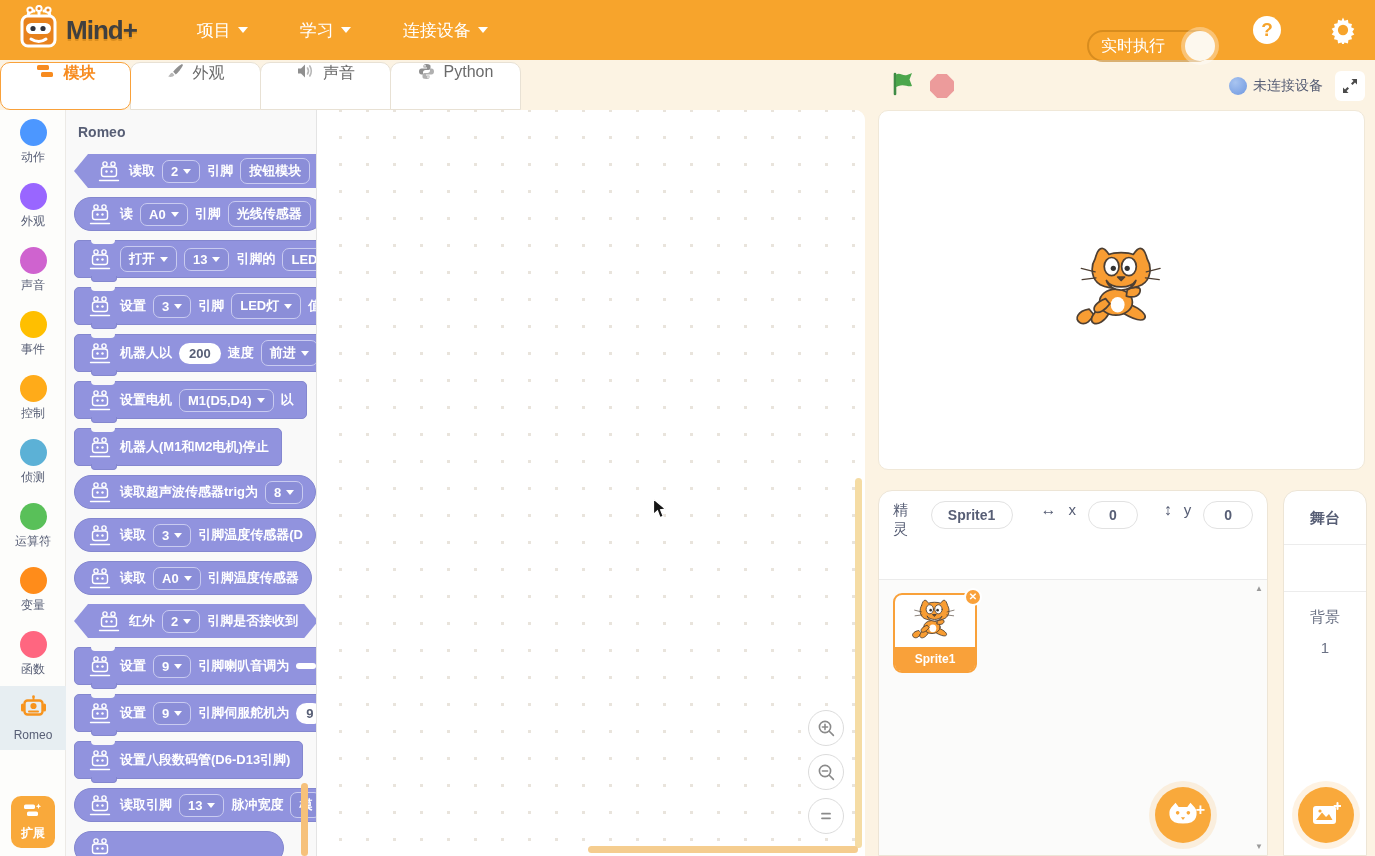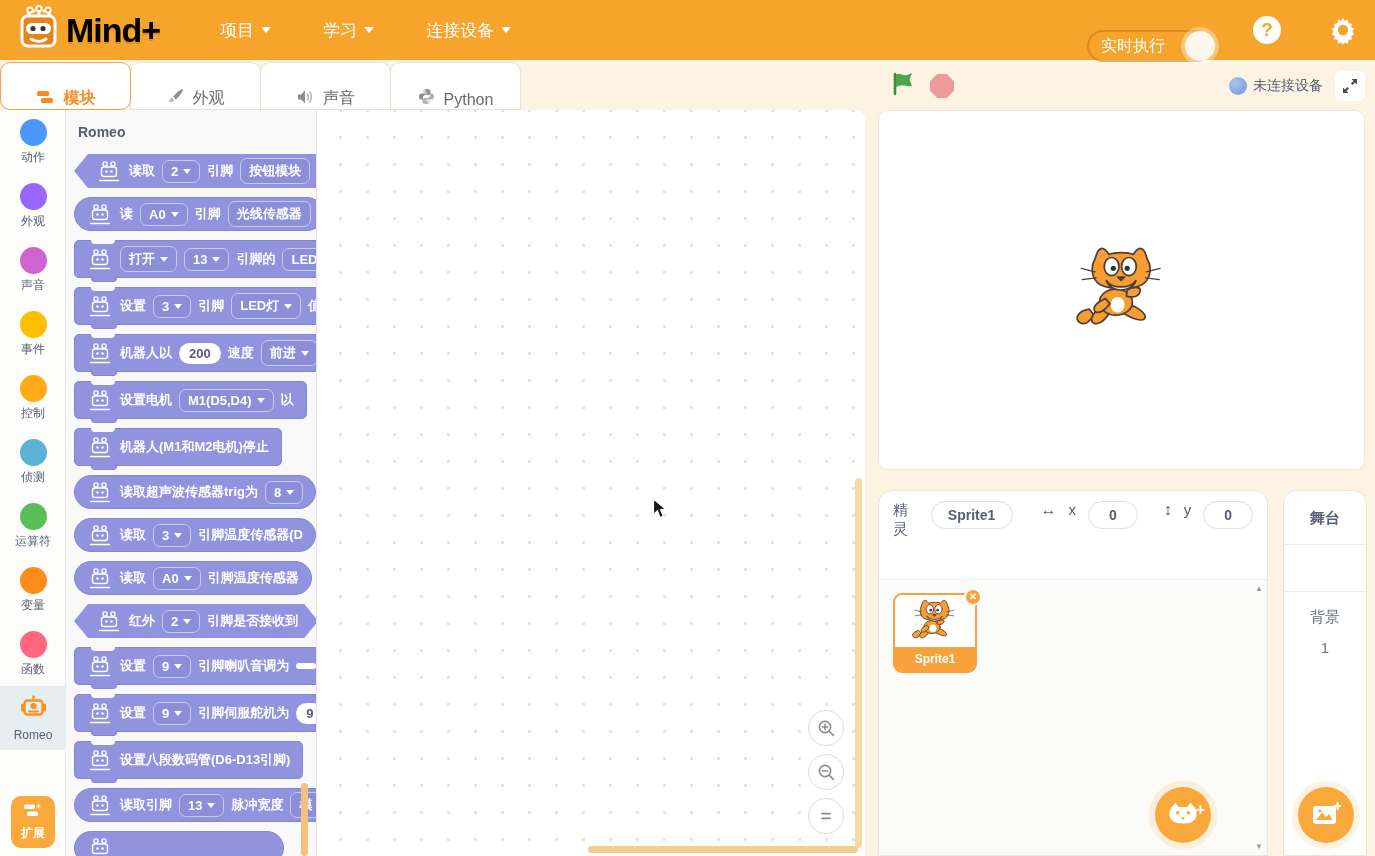--- a/index.html
+++ b/index.html
@@ -7,38 +7,38 @@
   body {
     position:relative; overflow:hidden;
     background:#FCF3E3;
     font-family:"Liberation Sans", sans-serif;
     color:#575E75;
   }
   
   .topbar { position:absolute; left:0; top:0; width:1375px; height:60px;
     background:#F7A42C; display:flex; align-items:center; }
   .logo { display:flex; align-items:center; margin-left:16px; gap:4px; }
-  .logo-text { color:#000000; font-size:34px; font-weight:800; letter-spacing:-1px;
+  .logo-text { color:#404040; font-size:26px; font-weight:800; letter-spacing:-1px;
     text-shadow:0 2px 0 rgba(196,124,20,.55); }
   .menus { display:flex; gap:52px; margin-left:60px; }
   .menu { color:#fff; font-size:17px; display:flex; align-items:center; gap:7px; cursor:pointer; }
   .caret-w { width:0; height:0; border-left:5px solid transparent; border-right:5px solid transparent;
     border-top:6px solid #fff; display:inline-block; }
   .toggle { position:absolute; right:162px; top:30px; width:126px; height:32px;
     border:2px solid rgba(190,120,20,.55); border-radius:16px; display:flex; align-items:center; }
   .toggle-label { color:#fff; font-size:16px; margin-left:12px; }
   .knob { position:absolute; right:-4px; top:-1px; width:30px; height:30px; background:#FDF8EE;
     border-radius:50%; box-shadow:0 0 0 4px rgba(255,255,255,.35); }
   .help-btn { position:absolute; right:94px; top:16px; width:28px; height:28px; border-radius:50%;
     background:#fff; color:#F7A42C; font-weight:800; font-size:19px; text-align:center; line-height:28px; }
   .gear-btn { position:absolute; right:18px; top:16px; width:28px; height:28px; }
   
   .tabbar { position:absolute; left:0; top:62px; height:48px; display:flex; }
   .tab { width:131px; height:48px; background:#fff; border:1px solid #E8E1D4;
-    border-radius:10px 10px 0 0; display:flex; align-items:flex-end; justify-content:center; gap:9px;
+    border-radius:10px 10px 0 0; display:flex; align-items:flex-start; justify-content:center; gap:9px;
     font-size:16px; color:#6b6b6b; margin-right:-1px; }
   .tab.active { border:1px solid #F9A13A; border-radius:10px; color:#F78B1F; font-weight:700; z-index:2; }
   
   .editor { position:absolute; left:0; top:110px; width:865px; height:746px; background:#fff;
     border-radius:0 10px 0 0; }
   .sidebar { position:absolute; left:0; top:0; width:66px; height:746px; background:#FDFDFB;
     border-right:1px solid #ECEAE6; }
   .cat { width:66px; height:64px; display:flex; flex-direction:column; align-items:center;
     justify-content:center; gap:3px; cursor:pointer; }
   .cat.sel { background:#E7EEF2; }

